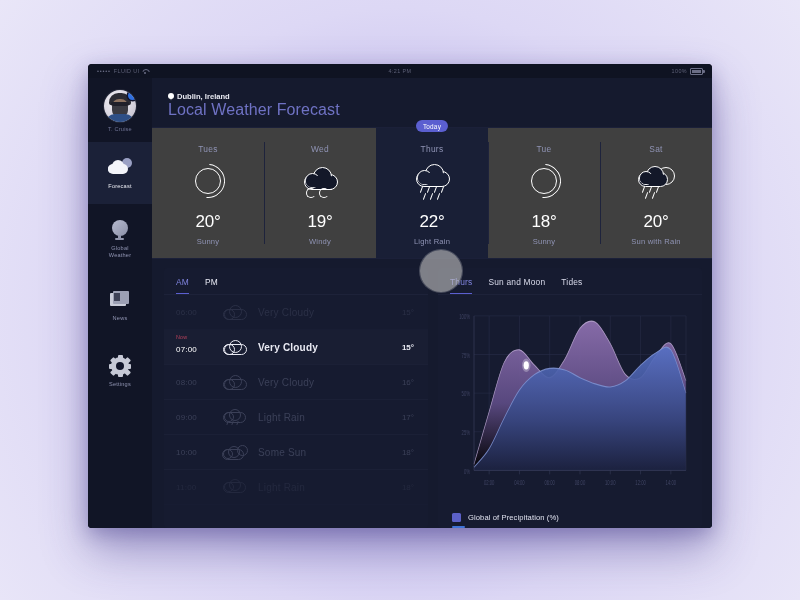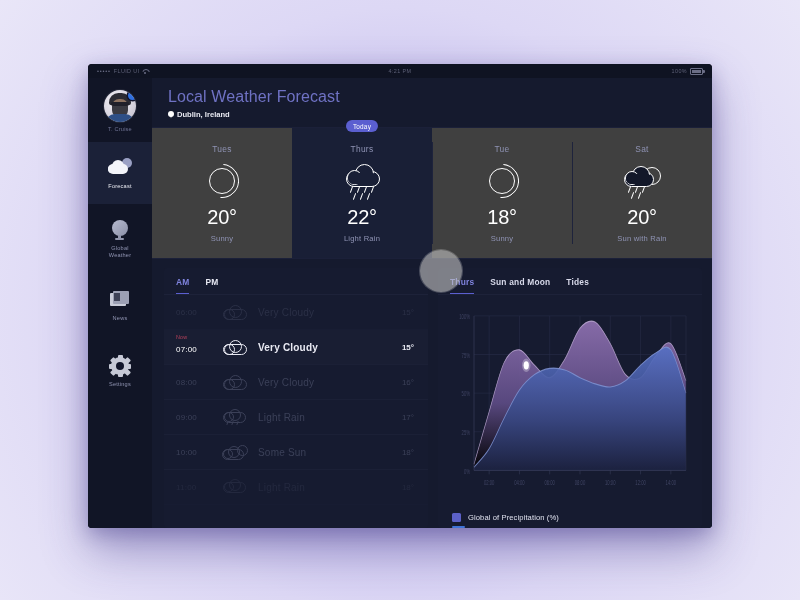--- a/index.html
+++ b/index.html
@@ -95,42 +95,42 @@
   #forecast{
     position:relative;height:130px;display:flex;background:#404040;
     border-top:1px solid #1b2039;border-bottom:1px solid #1b2039;
   }
   .fc{flex:1;position:relative;display:flex;flex-direction:column;align-items:center;padding-top:16px;cursor:pointer;}
   .fc + .fc:before{content:"";position:absolute;left:0;top:14px;bottom:14px;width:1px;background:#1e233c;}
   .fc.today{background:#191f36;}
   .fc.today:before{display:none;}
   .fc-day{font-size:8.4px;color:#8f93b4;letter-spacing:.3px;}
   .fc-icon{margin-top:8px;width:52px;height:42px;position:relative;}
-  .fc-temp{font-size:20px;color:#fff;font-weight:400;letter-spacing:-.3px;margin-top:2px;}
+  .fc-temp{font-size:17px;color:#fff;font-weight:400;letter-spacing:-.3px;margin-top:8px;}
   .fc-desc{font-size:7.6px;color:#8f93b4;margin-top:5px;letter-spacing:.2px;}
   #today-badge{
     position:absolute;left:50%;transform:translateX(-50%);top:-8px;
     background:#5b5fd0;color:#fff;font-size:6.4px;border-radius:7px;
     padding:2.5px 7px;letter-spacing:.2px;z-index:3;
   }
   
   .cl{position:absolute;border:1.4px solid #fff;border-radius:9px;background:#131829;}
   .today .cl{background:#191f36;}
   .sunring{position:absolute;border:1.4px solid #fff;border-radius:50%;background:transparent;}
   .arc{position:absolute;border:1.4px solid #fff;border-radius:50%;border-color:#fff transparent transparent #fff;}
   .drop{position:absolute;width:1.4px;height:7px;background:#fff;border-radius:1px;transform:rotate(20deg);}
   .swirl{position:absolute;width:8px;height:8px;border:1.4px solid #fff;border-radius:50%;border-right-color:transparent;}
   .swtail{position:absolute;height:1.4px;background:#fff;border-radius:1px;}
 
   
   #lower{flex:1;display:flex;gap:10px;padding:9px 10px 0 12px;min-height:0;}
   .panel{background:#161b30;border-radius:3px;display:flex;flex-direction:column;min-width:0;overflow:hidden;}
   #hourly-panel{width:264px;flex:none;}
   #graph-panel{flex:1;}
-  .tabbar{display:flex;gap:16px;padding:9px 12px 0 12px;border-bottom:1px solid #1d2239;font-weight:bold;}
+  .tabbar{display:flex;gap:16px;padding:9px 12px 0 12px;border-bottom:1px solid #1d2239;}
   .tab{font-size:8.4px;color:#d8daea;padding-bottom:6px;border-bottom:1.6px solid transparent;cursor:pointer;letter-spacing:.2px;}
   .tab.active{color:#7f83dd;border-bottom-color:#5b5fd0;}
 
   .hour-row{
     display:flex;align-items:center;height:34px;padding:0 14px 0 12px;
     border-bottom:1px solid #1b2036;position:relative;color:#3b4058;
   }
   .hour-row.now{background:#191e33;color:#e9eaf3;}
   .hour-row.dim{opacity:.55;}
   .hr-time{width:40px;font-size:8px;letter-spacing:.2px;}
@@ -237,39 +237,54 @@
           <span class="ring"></span>
             <span class="hole"></span>
         </span>
         <span class="nav-label">Settings</span>
       </div>
     </div>
 
     <div id="main">
 
       <div id="header">
-        <div id="page-title">Local Weather Forecast</div>
         <div id="location">
           <span class="pin"></span>
           <span>Dublin, Ireland</span>
         </div>
+        <div id="page-title">Local Weather Forecast</div>
       </div>
 
       <div id="forecast">
 
         <div class="fc">
           <div class="fc-day">Tues</div>
           <div class="fc-icon">
             <span class="sunring" style="left:13px;top:6px;width:24px;height:24px;"></span>
             <span class="arc" style="left:9px;top:2px;width:32px;height:32px;transform:rotate(140deg);"></span>
           </div>
           <div class="fc-temp">20°</div>
           <div class="fc-desc">Sunny</div>
         </div>
 
+        <div class="fc">
+          <div class="fc-day">Wed</div>
+          <div class="fc-icon">
+            <span class="cl" style="left:10px;top:12px;width:32px;height:14px;"></span>
+            <span class="cl" style="left:19px;top:5px;width:17px;height:17px;border-radius:50%;"></span>
+            <span class="cl" style="left:11px;top:11px;width:13px;height:13px;border-radius:50%;"></span>
+            <span class="cl" style="left:12px;top:14px;width:30px;height:11px;border:none;background:#131829;"></span>
+            <span class="swirl" style="left:12px;top:26px;"></span>
+            <span class="swtail" style="left:19px;top:27px;width:6px;"></span>
+            <span class="swirl" style="left:25px;top:26px;"></span>
+            <span class="swtail" style="left:32px;top:27px;width:6px;"></span>
+          </div>
+          <div class="fc-temp">19°</div>
+          <div class="fc-desc">Windy</div>
+        </div>
 
         <div class="fc today">
           <div id="today-badge">Today</div>
           <div class="fc-day">Thurs</div>
           <div class="fc-icon">
             <span class="cl" style="left:10px;top:9px;width:32px;height:14px;"></span>
             <span class="cl" style="left:19px;top:2px;width:17px;height:17px;border-radius:50%;"></span>
             <span class="cl" style="left:11px;top:8px;width:13px;height:13px;border-radius:50%;"></span>
             <span class="cl" style="left:12px;top:11px;width:30px;height:11px;border:none;background:#191f36;"></span>
             <span class="drop" style="left:15px;top:24px;"></span>

